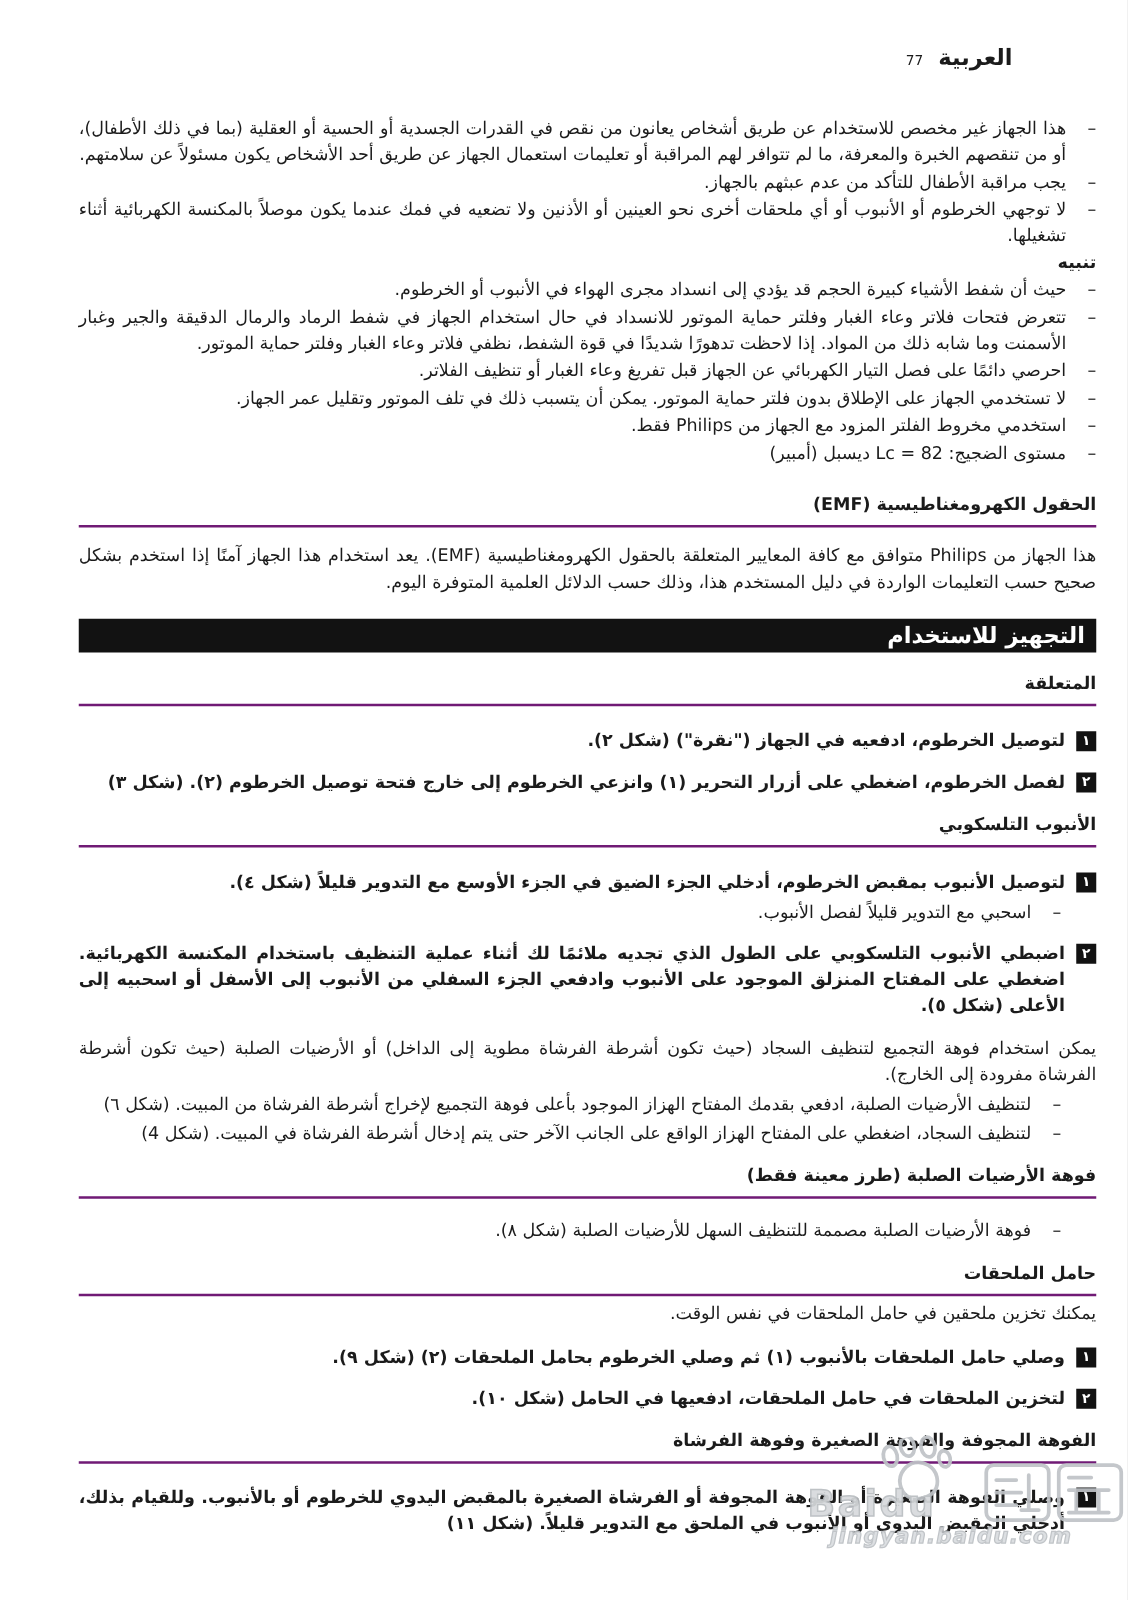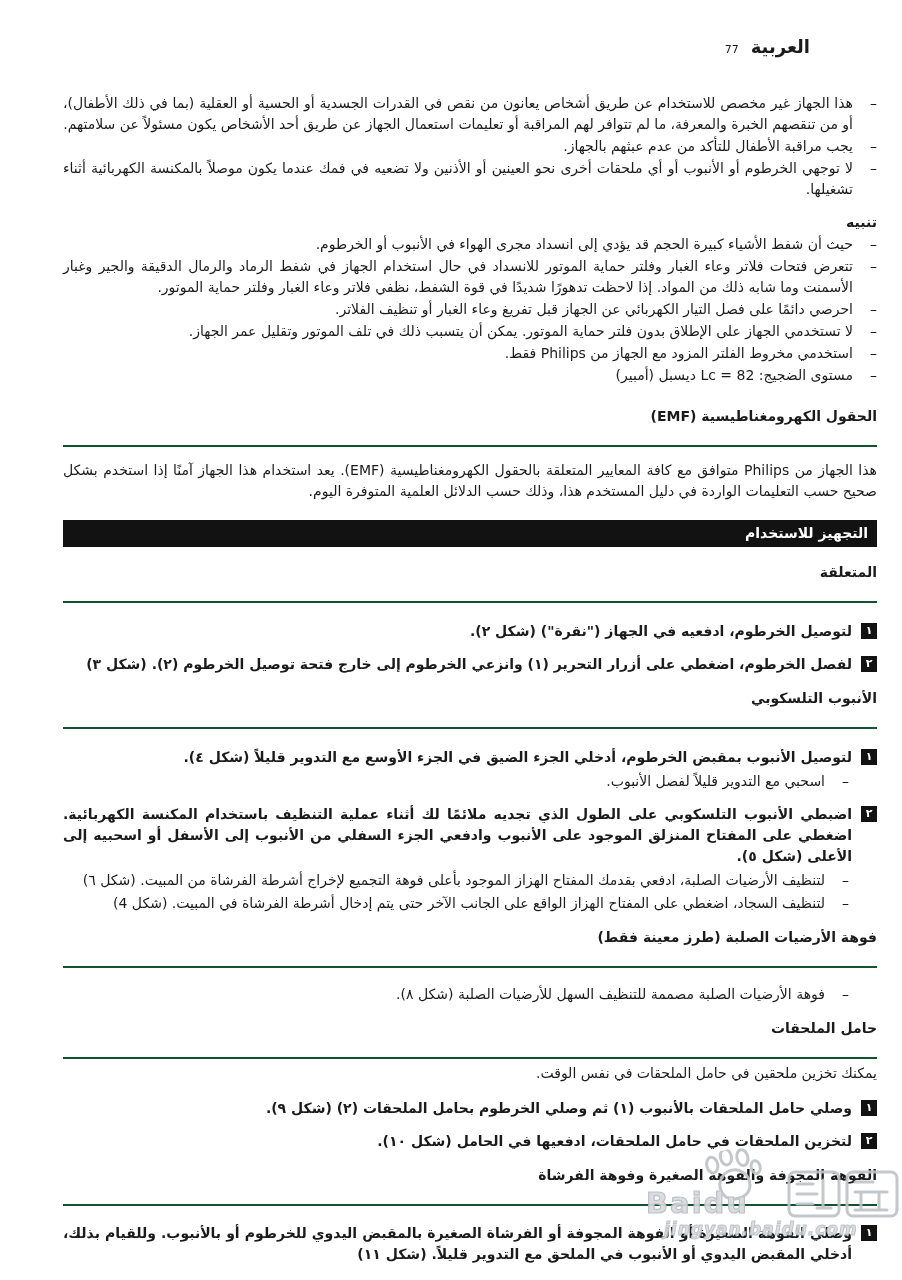--- a/index.html
+++ b/index.html
@@ -24,26 +24,26 @@
     font-size:14px;line-height:21px;
   }
   .bullet-row{display:flex;gap:9px;margin-top:1px;}
   .bullet-row.nested{padding-right:28px;}
   .dash{flex:none;width:15px;text-align:right;}
   .bullet-text{flex:1;text-align:justify;}
   .para{text-align:justify;}
   .bold-title{font-weight:bold;}
   .sec-heading{
     font-weight:bold;
-    padding-bottom:18px;
-    border-bottom:2px solid #14532d;
+    padding-bottom:5px;
+    border-bottom:2px solid #701a75;
   }
   .banner{
     background:#121212;color:#ffffff;font-weight:bold;
-    padding:3px 9px;font-size:14px;
+    padding:3px 9px;font-size:18px;
   }
   .step-row{display:flex;gap:9px;align-items:flex-start;}
   .step-badge{
     flex:none;width:16px;height:16px;margin-top:2px;
     background:#121212;color:#fff;
     font-size:11px;line-height:16px;text-align:center;font-weight:bold;
   }
   .step-text{flex:1;font-weight:bold;text-align:justify;}
   
   .watermark{position:absolute;left:0;top:0;width:902px;height:1280px;pointer-events:none;opacity:.92;}
@@ -82,21 +82,21 @@
       <div class="bullet-row">
         <span class="dash">–</span>
         <div class="bullet-text">يجب مراقبة الأطفال للتأكد من عدم عبثهم بالجهاز.</div>
       </div>
       <div class="bullet-row">
         <span class="dash">–</span>
         <div class="bullet-text">لا توجهي الخرطوم أو الأنبوب أو أي ملحقات أخرى نحو العينين أو الأذنين ولا تضعيه في فمك عندما يكون موصلاً بالمكنسة الكهربائية أثناء تشغيلها.</div>
       </div>
     </div>
 
-    <div class="bold-title" style="margin-top:12px;">تنبيه</div>
+    <div class="bold-title" style="margin-top:0;">تنبيه</div>
     <div>
       <div class="bullet-row">
         <span class="dash">–</span>
         <div class="bullet-text">حيث أن شفط الأشياء كبيرة الحجم قد يؤدي إلى انسداد مجرى الهواء في الأنبوب أو الخرطوم.</div>
       </div>
       <div class="bullet-row">
         <span class="dash">–</span>
         <div class="bullet-text">تتعرض فتحات فلاتر وعاء الغبار وفلتر حماية الموتور للانسداد في حال استخدام الجهاز في شفط الرماد والرمال الدقيقة والجير وغبار الأسمنت وما شابه ذلك من المواد. إذا لاحظت تدهورًا شديدًا في قوة الشفط، نظفي فلاتر وعاء الغبار وفلتر حماية الموتور.</div>
       </div>
       <div class="bullet-row">
@@ -139,20 +139,21 @@
     </div>
     <div class="bullet-row nested" style="margin-top:3px;">
       <span class="dash">–</span>
       <div class="bullet-text">اسحبي مع التدوير قليلاً لفصل الأنبوب.</div>
     </div>
     <div class="step-row" style="margin-top:12px;">
       <span class="step-badge">٢</span>
       <div class="step-text">اضبطي الأنبوب التلسكوبي على الطول الذي تجديه ملائمًا لك أثناء عملية التنظيف باستخدام المكنسة الكهربائية. اضغطي على المفتاح المنزلق الموجود على الأنبوب وادفعي الجزء السفلي من الأنبوب إلى الأسفل أو اسحبيه إلى الأعلى (شكل ٥).</div>
     </div>
 
+    <div class="para" style="margin-top:13px;">يمكن استخدام فوهة التجميع لتنظيف السجاد (حيث تكون أشرطة الفرشاة مطوية إلى الداخل) أو الأرضيات الصلبة (حيث تكون أشرطة الفرشاة مفرودة إلى الخارج).</div>
     <div class="bullet-row nested" style="margin-top:3px;">
       <span class="dash">–</span>
       <div class="bullet-text">لتنظيف الأرضيات الصلبة، ادفعي بقدمك المفتاح الهزاز الموجود بأعلى فوهة التجميع لإخراج أشرطة الفرشاة من المبيت. (شكل ٦)</div>
     </div>
     <div class="bullet-row nested" style="margin-top:2px;">
       <span class="dash">–</span>
       <div class="bullet-text">لتنظيف السجاد، اضغطي على المفتاح الهزاز الواقع على الجانب الآخر حتى يتم إدخال أشرطة الفرشاة في المبيت. (شكل 4)</div>
     </div>
 
     <div class="sec-heading" style="margin-top:13px;">فوهة الأرضيات الصلبة (طرز معينة فقط)</div>

